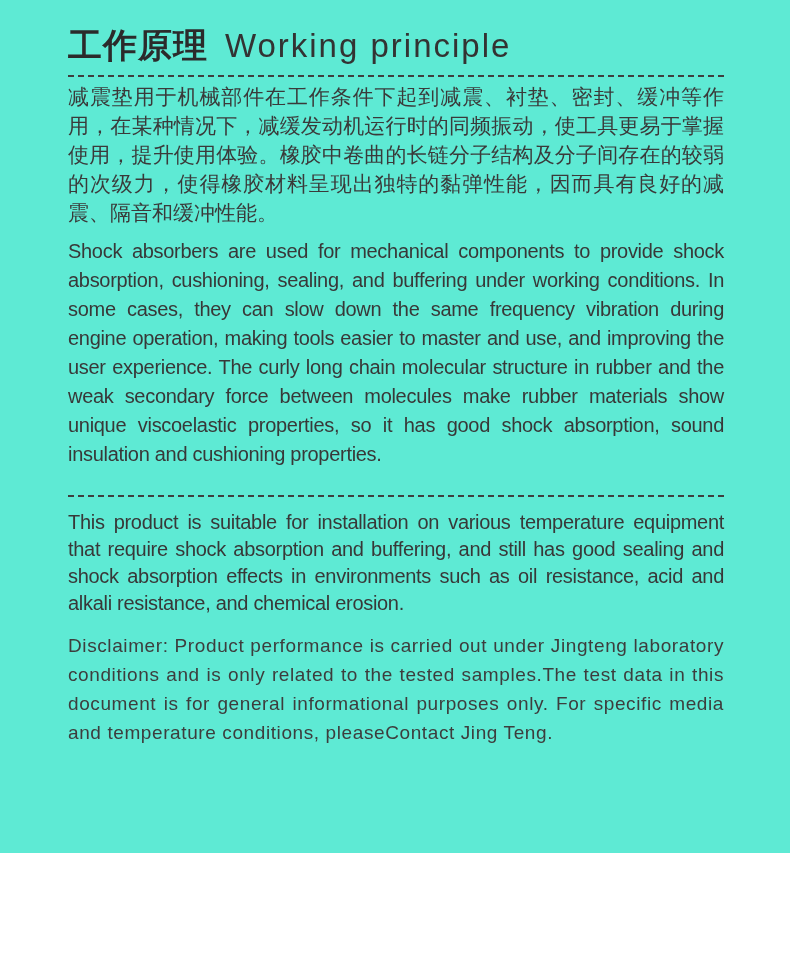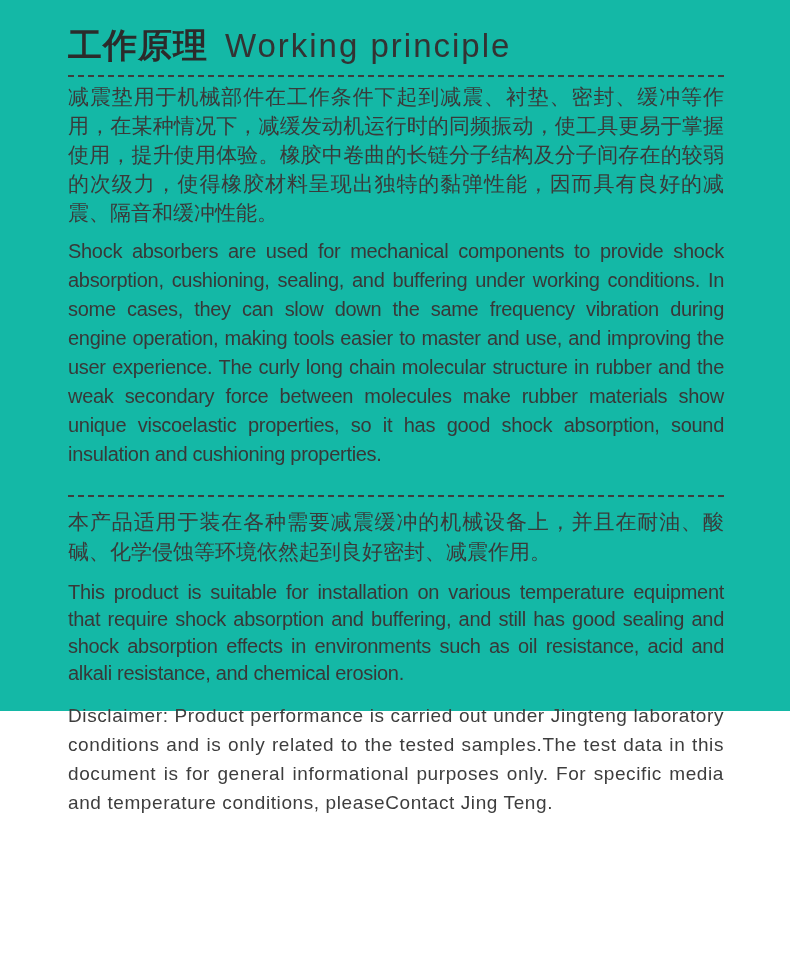--- a/index.html
+++ b/index.html
@@ -7,23 +7,23 @@
   html, body {
     width: 790px;
     height: 963px;
     overflow: hidden;
     background: #ffffff;
     font-family: "Liberation Sans", "DejaVu Sans", sans-serif;
   }
 
   .page {
     width: 790px;
-    height: 711px;
+    height: 853px;
     padding: 22px 66px 0 68px;
-    background: #14b8a6;
+    background: #5eead4;
   }
 
   section { display: block; }
 
   .title {
     font-weight: normal;
     white-space: nowrap;
     line-height: 46px;
     color: #2b2b2b;
   }
@@ -112,18 +112,17 @@
       <span class="title-cn">工作原理</span>
       <span class="title-en">Working principle</span>
     </h1>
     <div class="divider"></div>
     <p class="cn-lead">减震垫用于机械部件在工作条件下起到减震、衬垫、密封、缓冲等作用，在某种情况下，减缓发动机运行时的同频振动，使工具更易于掌握使用，提升使用体验。橡胶中卷曲的长链分子结构及分子间存在的较弱的次级力，使得橡胶材料呈现出独特的黏弹性能，因而具有良好的减震、隔音和缓冲性能。</p>
     <p class="en-lead">Shock absorbers are used for mechanical components to provide shock absorption, cushioning, sealing, and buffering under working conditions. In some cases, they can slow down the same frequency vibration during engine operation, making tools easier to master and use, and improving the user experience. The curly long chain molecular structure in rubber and the weak secondary force between molecules make rubber materials show unique viscoelastic properties, so it has good shock absorption, sound insulation and cushioning properties.</p>
   </section>
 
   <section class="section-gap">
     <div class="divider"></div>
-    <p class="cn-body">本产品适用于装在各种需要减震缓冲的机械设备上，并且在耐油、酸碱、化学侵蚀等环境依然起到良好密封、减震作用。</p>
     <p class="en-body">This product is suitable for installation on various temperature equipment that require shock absorption and buffering, and still has good sealing and shock absorption effects in environments such as oil resistance, acid and alkali resistance, and chemical erosion.</p>
     <p class="en-disclaimer">Disclaimer: Product performance is carried out under Jingteng laboratory conditions and is only related to the tested samples.The test data in this document is for general informational purposes only. For specific media and temperature conditions, pleaseContact Jing Teng.</p>
   </section>
 
 </div>
 
 </body></html>

